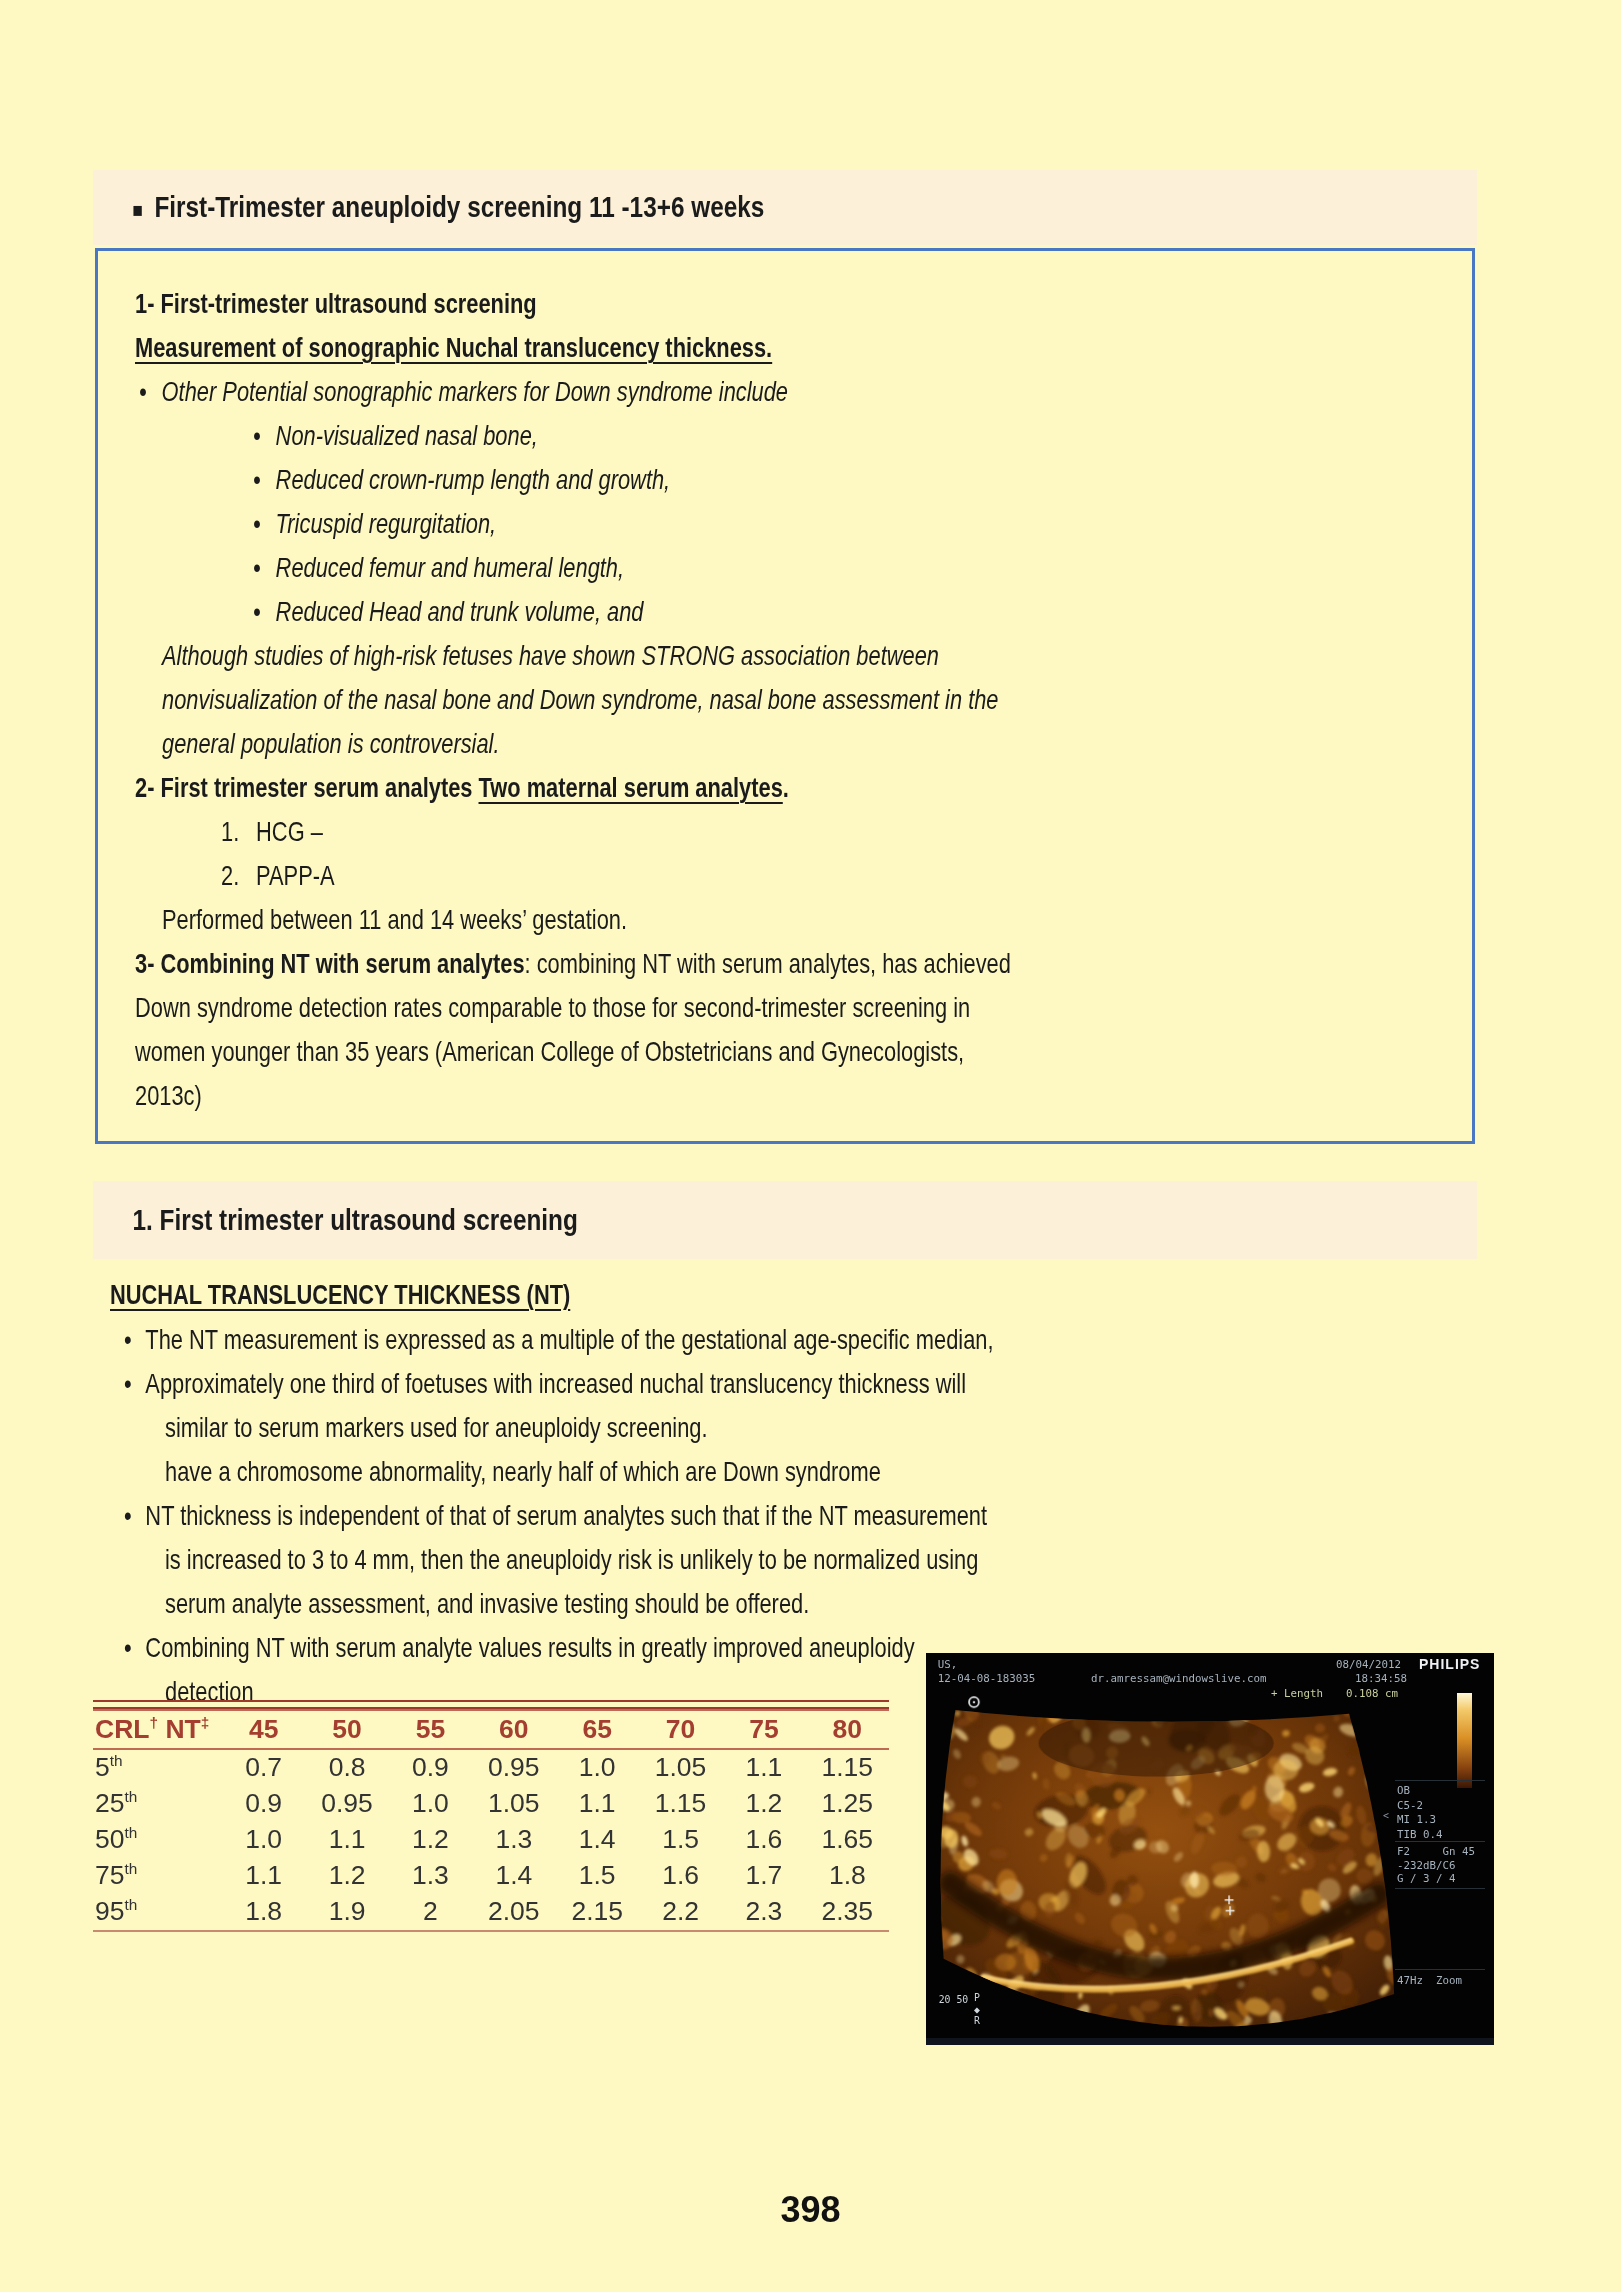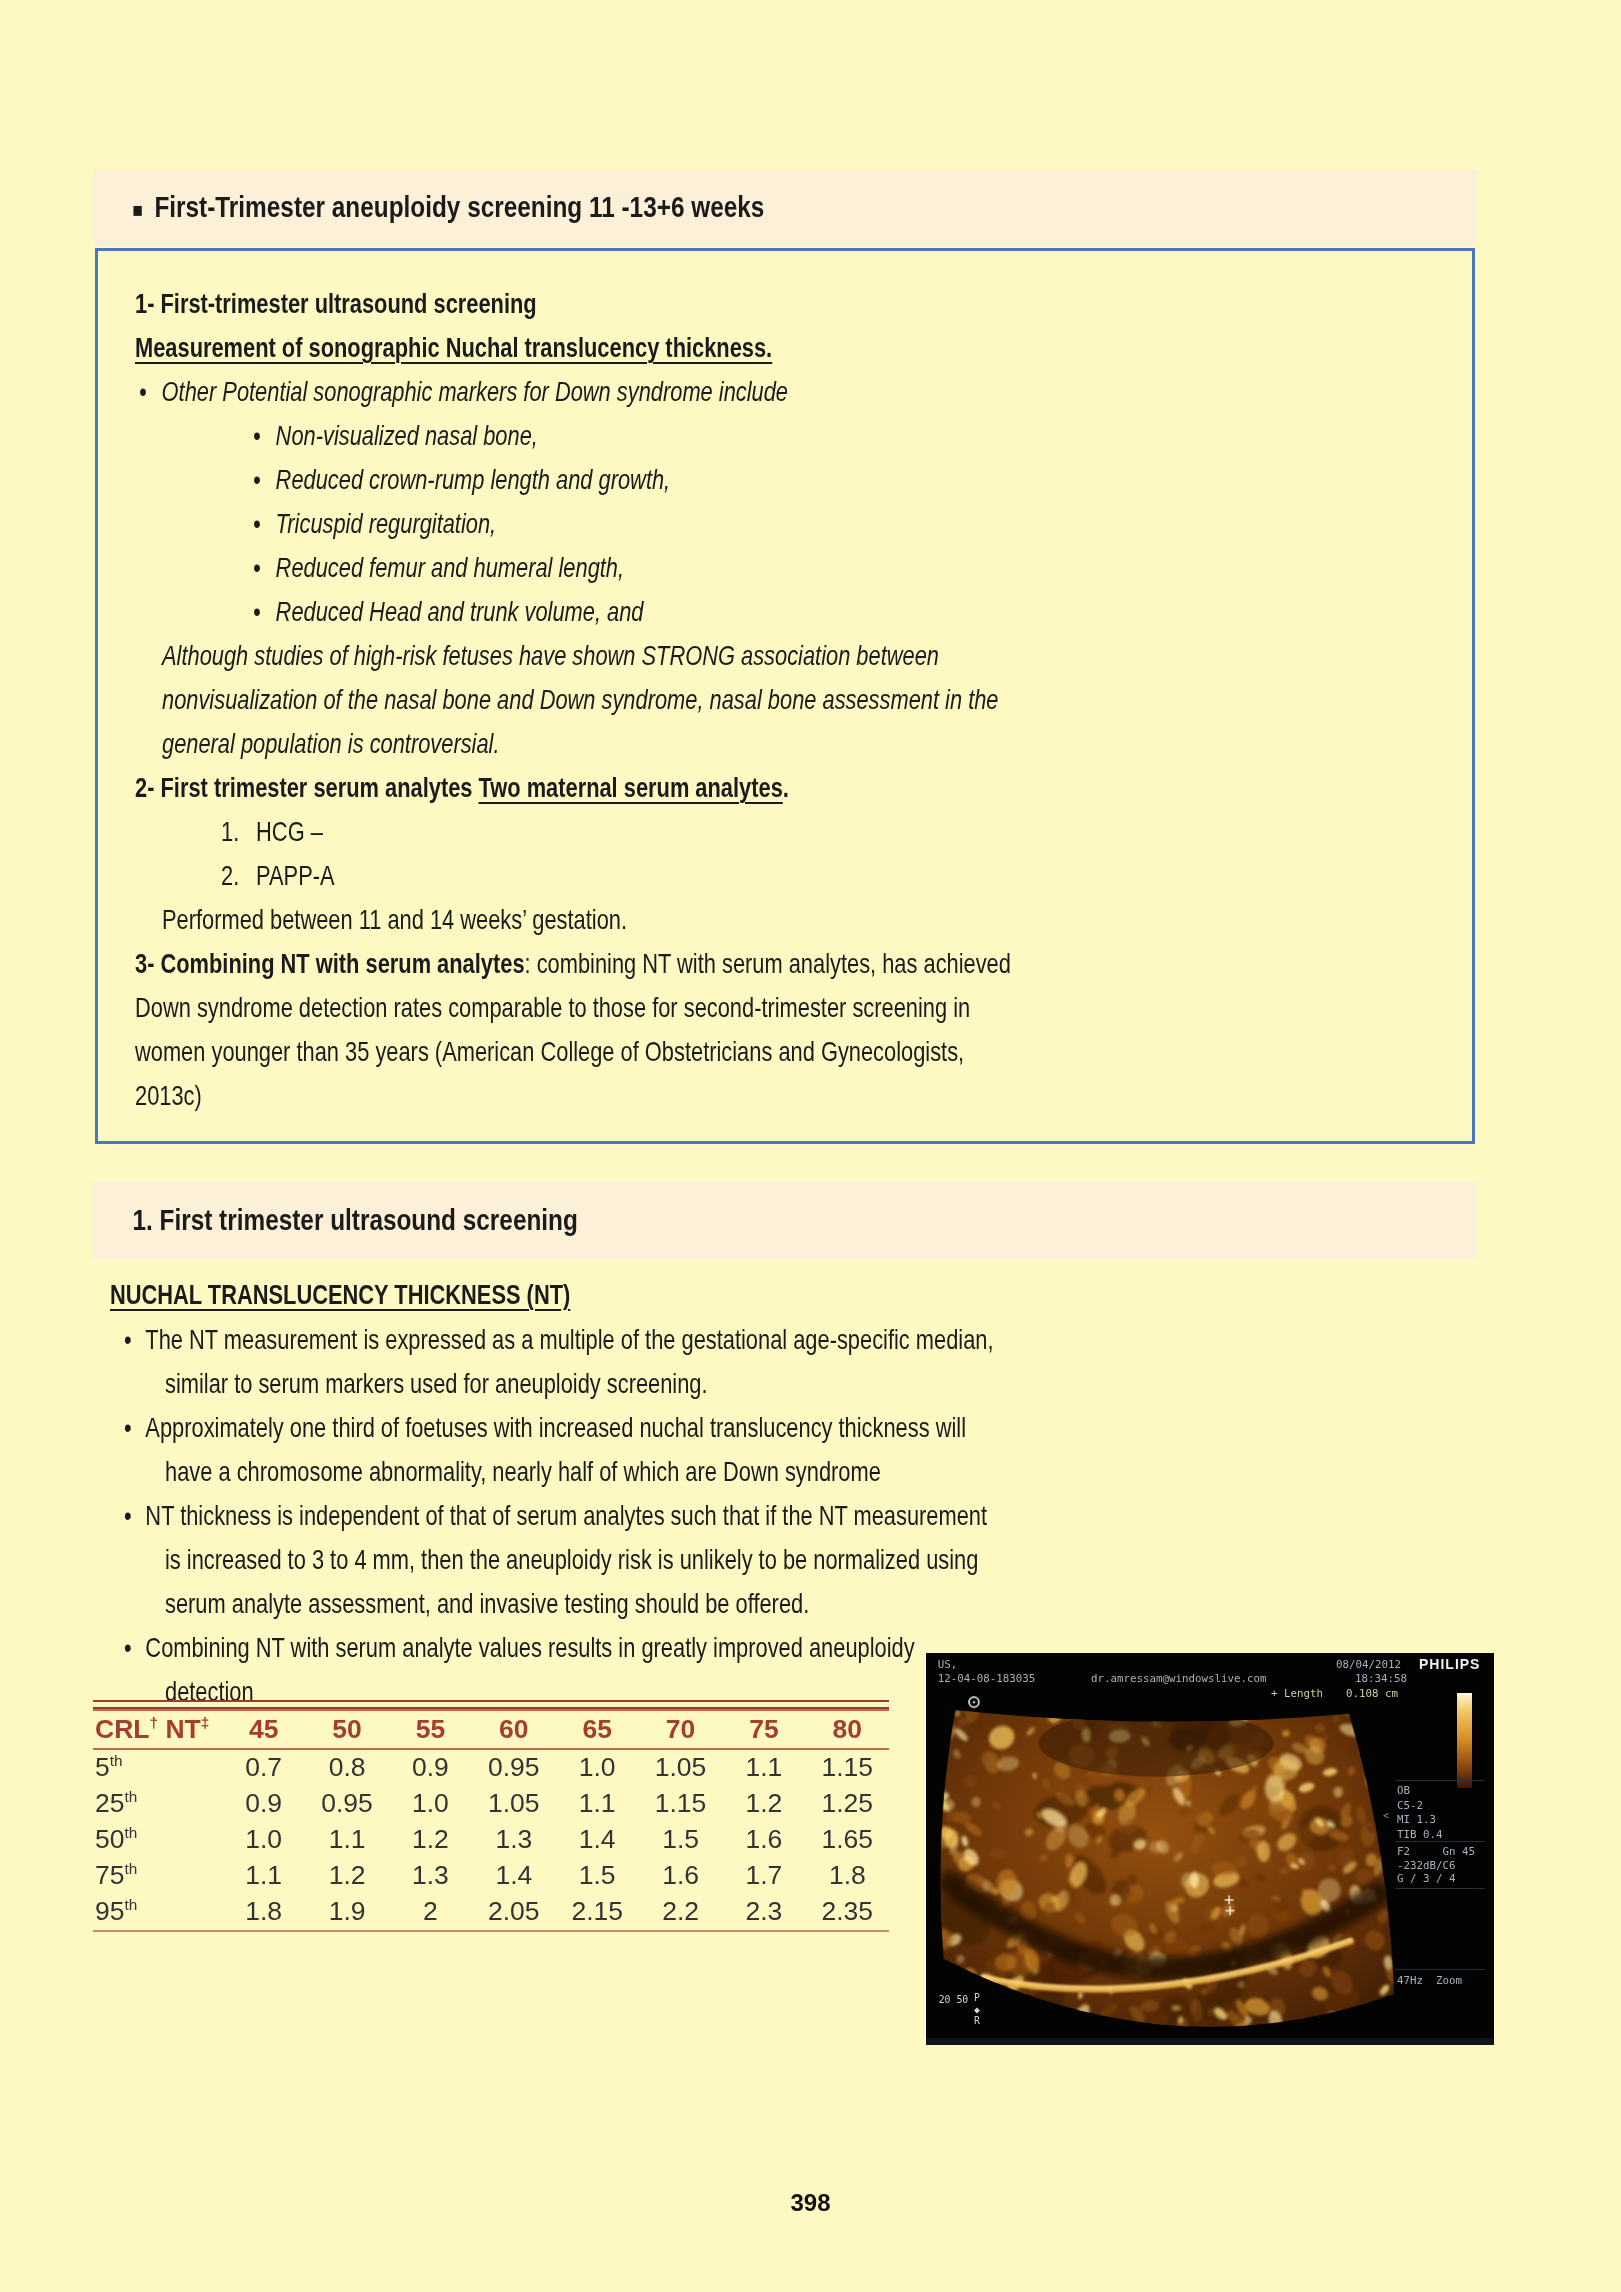--- a/index.html
+++ b/index.html
@@ -60,21 +60,21 @@
   .us .meas{color:#c9cf9d;}
   .cbar{position:absolute;left:531px;top:40px;width:14.7px;height:95px;
         background:linear-gradient(#fff8d8,#f3c969 18%,#d98f25 48%,#8a4510 78%,#3a1605);}
   .sep{position:absolute;left:469px;width:90px;height:0;border-top:1px solid #272f37;}
   .fan{position:absolute;left:0;top:0;}
   .us-foot{position:absolute;left:0;bottom:0;width:100%;height:6.9px;background:#10141d;}
   .prm{line-height:11.8px;font-size:9.8px;color:#cfd6dd;}
 
   
   .pg{position:absolute;left:0;top:2189px;width:100%;text-align:center;
-      font-size:24px;font-weight:700;color:#111;}
+      font-size:36px;font-weight:700;color:#111;}
 </style>
 </head>
 <body>
 
 <div class="page">
 
   <div class="hbar" id="hbar1">
     <div class="t"><span class="sq">■</span><span>First-Trimester aneuploidy screening 11 -13+6 weeks</span></div>
   </div>
 
@@ -109,22 +109,22 @@
   </div>
 
   <div class="hbar" id="hbar2">
     <div class="t"><span>1. First trimester ultrasound screening</span></div>
   </div>
 
   <div class="nt">
     <div class="nt-h"><span class="sqz u">NUCHAL TRANSLUCENCY THICKNESS (NT)</span></div>
     <div id="nt-bullets">
         <div class="line first"><span class="sqz"><span class="mk">•</span><span>The NT measurement is expressed as a multiple of the gestational age-specific median,</span></span></div>
+        <div class="line first"><span class="sqz"><span class="mk">•</span><span>Approximately one third of foetuses with increased nuchal translucency thickness will</span></span></div>
         <div class="line cont"><span class="sqz"><span>similar to serum markers used for aneuploidy screening.</span></span></div>
-        <div class="line first"><span class="sqz"><span class="mk">•</span><span>Approximately one third of foetuses with increased nuchal translucency thickness will</span></span></div>
         <div class="line cont"><span class="sqz"><span>have a chromosome abnormality, nearly half of which are Down syndrome</span></span></div>
         <div class="line first"><span class="sqz"><span class="mk">•</span><span>NT thickness is independent of that of serum analytes such that if the NT measurement</span></span></div>
         <div class="line cont"><span class="sqz"><span>is increased to 3 to 4 mm, then the aneuploidy risk is unlikely to be normalized using</span></span></div>
         <div class="line cont"><span class="sqz"><span>serum analyte assessment, and invasive testing should be offered.</span></span></div>
         <div class="line first"><span class="sqz"><span class="mk">•</span><span>Combining NT with serum analyte values results in greatly improved aneuploidy</span></span></div>
         <div class="line cont"><span class="sqz"><span>detection</span></span></div>
       </div>
   </div>
 
   <div class="tbl">

